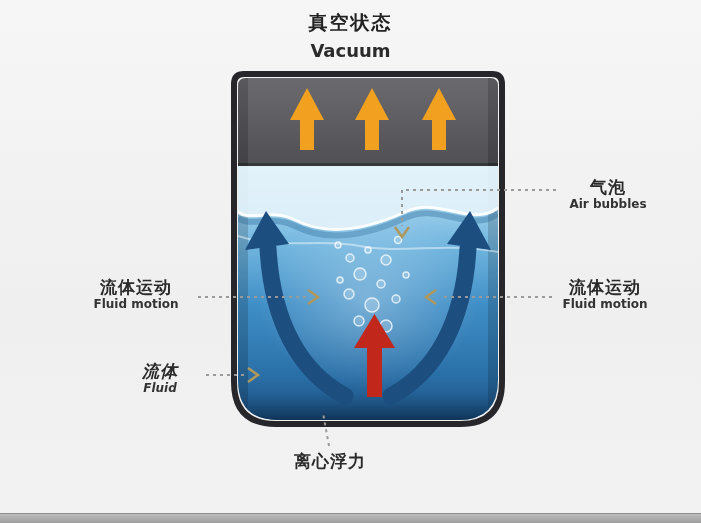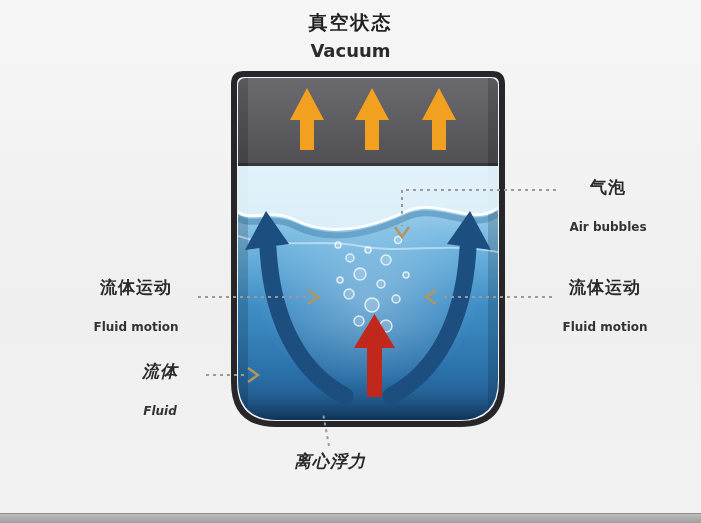--- a/index.html
+++ b/index.html
@@ -46,21 +46,21 @@
     line-height: 1.15;
   }
   .callout .zh {
     font-size: 17px;
     font-weight: 600;
     letter-spacing: 1px;
   }
   .callout .en {
     font-size: 12px;
     font-weight: 700;
-    margin-top: 23px;
+    margin-top: 0;
     color: #333;
   }
   .bottom-strip {
     position: absolute;
     left: 0;
     bottom: 0;
     width: 701px;
     height: 9px;
     background: linear-gradient(180deg, #bdbdbd 0%, #9e9e9e 100%);
     border-top: 1px solid #8d8d8d;
@@ -199,18 +199,18 @@
   <div class="callout" style="left:540px; top:278px; width:130px;">
     <div class="zh">流体运动</div>
     <div class="en">Fluid motion</div>
   </div>
 
   <div class="callout" style="left:110px; top:362px; width:100px;font-style:italic;">
     <div class="zh">流体</div>
     <div class="en">Fluid</div>
   </div>
 
-  <div class="callout" style="left:230px; top:452px; width:200px;font-style:italic;">
+  <div class="callout" style="left:230px; top:452px; width:200px;">
     <div class="zh">离心浮力</div>
   </div>
 
   <div class="bottom-strip"></div>
 </div>
 
 </body></html>

